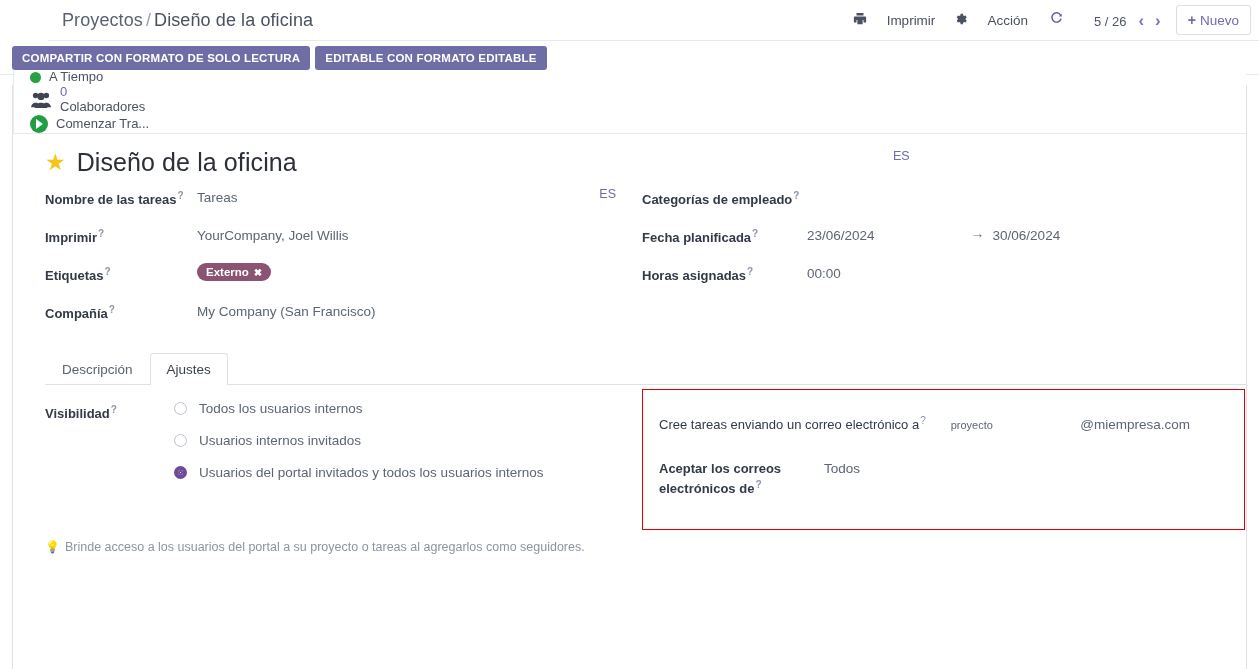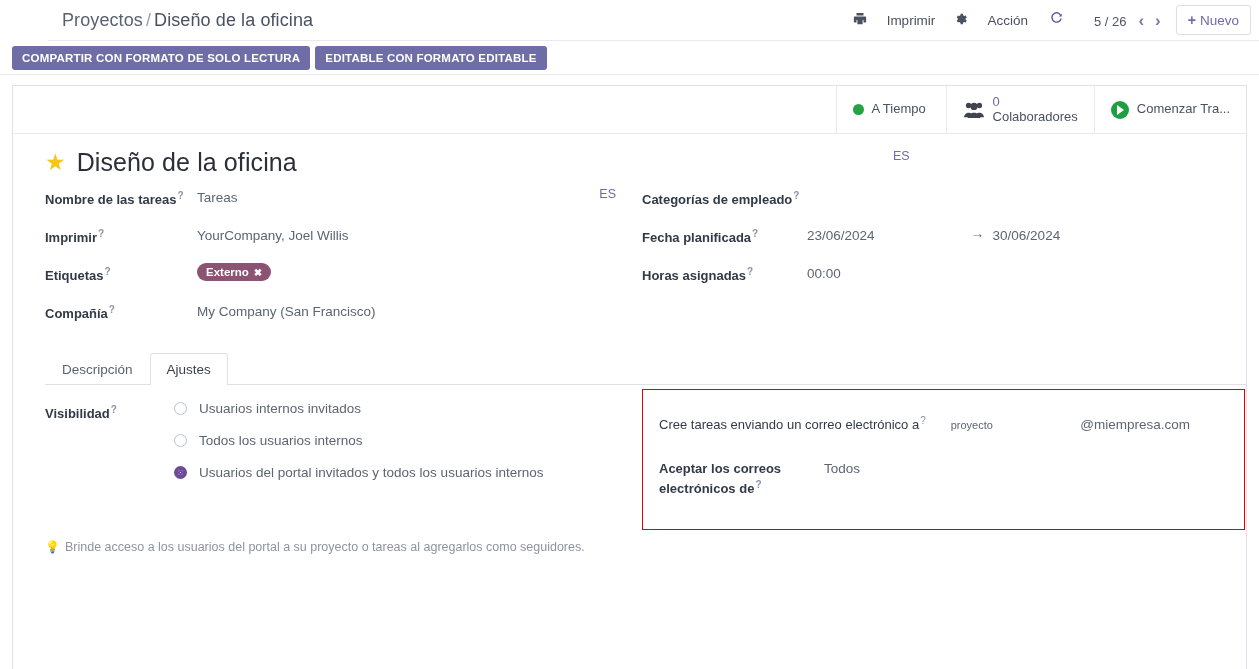--- a/index.html
+++ b/index.html
@@ -120,20 +120,21 @@
     height: 610px;
     position: relative;
   }
 
   
   .stat-row {
     display: flex;
     justify-content: flex-end;
     height: 48px;
     border-bottom: 1px solid #e8eaee;
+    flex-direction: column;
   }
   .stat-btn {
     display: flex;
     align-items: center;
     gap: 8px;
     padding: 0 16px;
     border-left: 1px solid #e8eaee;
     cursor: pointer;
     min-width: 110px;
     background: #fff;
@@ -476,25 +477,25 @@
     <div class="tab-body">
 
       <div class="tb-left">
 
 
         <div class="vis-block">
           <div class="f-label w-acct"><span>Visibilidad</span><span class="q">?</span></div>
           <div class="vis-opts">
             <div class="radio-row">
               <span class="radio"></span>
-              <span class="radio-lbl">Usuarios internos invitados</span>
+              <span class="radio-lbl">Todos los usuarios internos</span>
             </div>
             <div class="radio-row">
               <span class="radio"></span>
-              <span class="radio-lbl">Todos los usuarios internos</span>
+              <span class="radio-lbl">Usuarios internos invitados</span>
             </div>
             <div class="radio-row">
               <span class="radio checked"></span>
               <span class="radio-lbl">Usuarios del portal invitados y todos los usuarios internos</span>
             </div>
           </div>
         </div>
       </div>
 
       <div class="tb-right">

